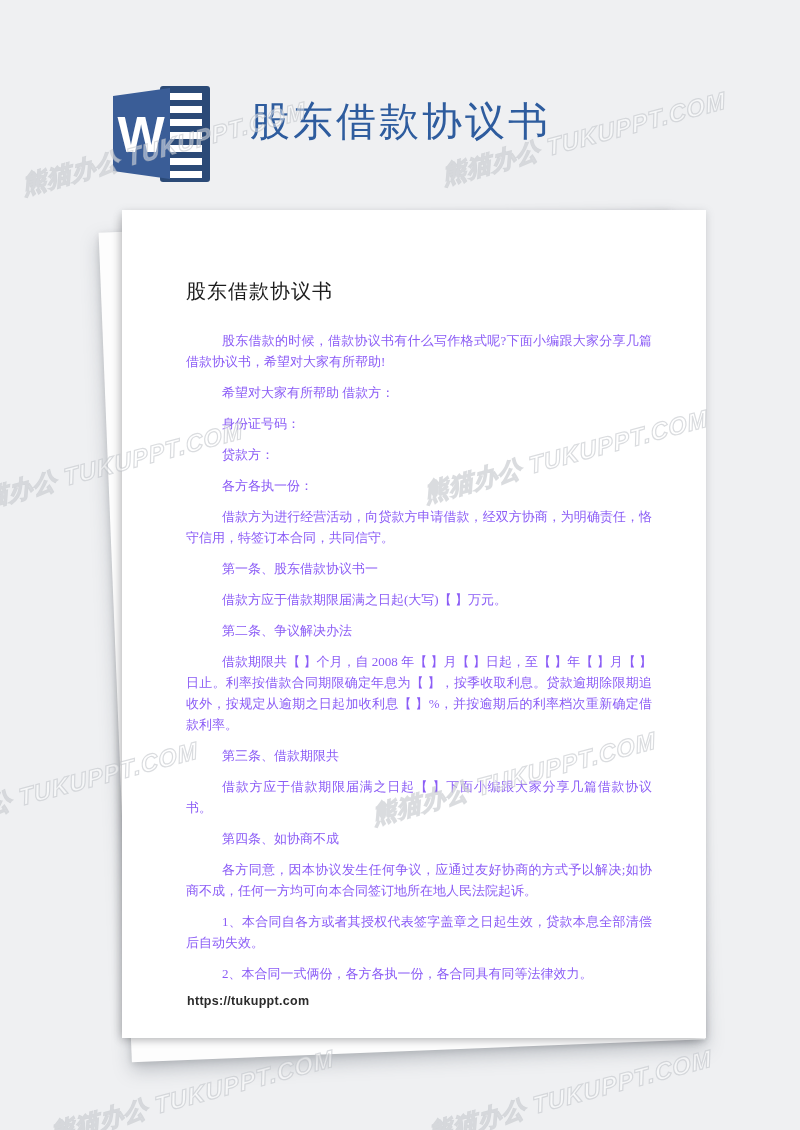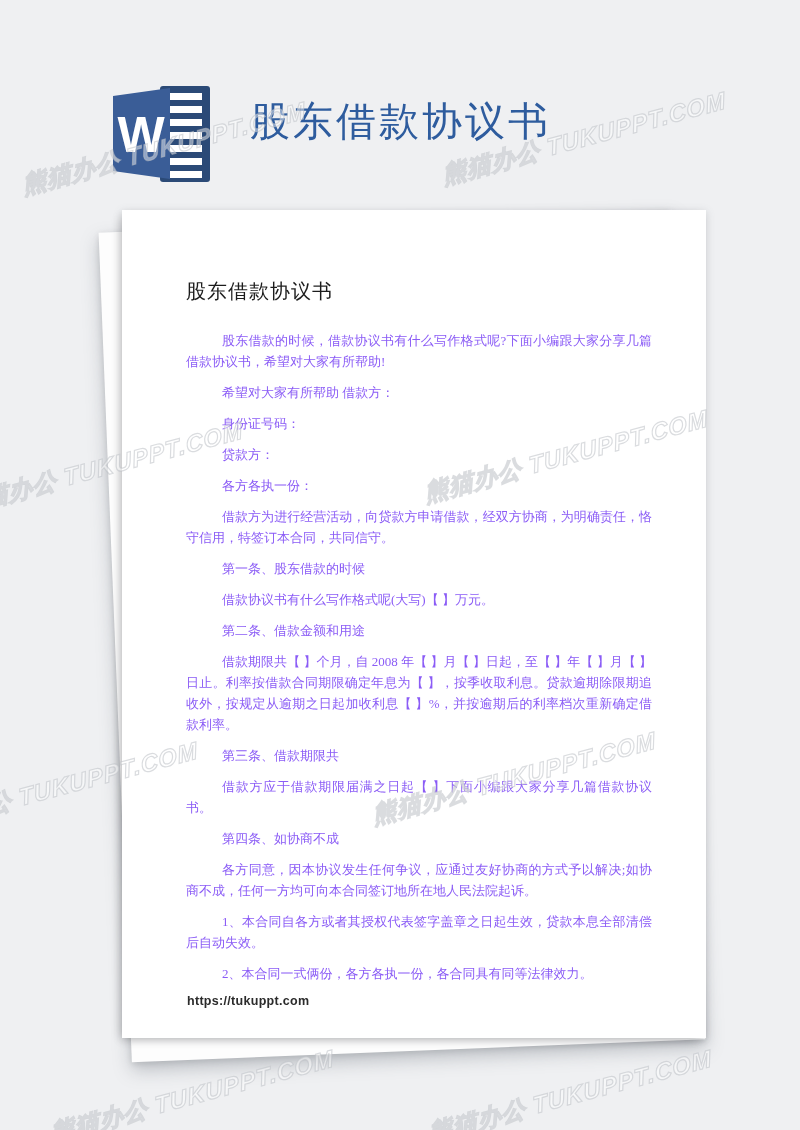--- a/index.html
+++ b/index.html
@@ -107,23 +107,23 @@
   </header>
 
   <article class="sheet">
     <h2 class="doc-title">股东借款协议书</h2>
     <p class="para">股东借款的时候，借款协议书有什么写作格式呢?下面小编跟大家分享几篇借款协议书，希望对大家有所帮助!</p>
     <p class="para">希望对大家有所帮助 借款方：</p>
     <p class="para">身份证号码：</p>
     <p class="para">贷款方：</p>
     <p class="para">各方各执一份：</p>
     <p class="para">借款方为进行经营活动，向贷款方申请借款，经双方协商，为明确责任，恪守信用，特签订本合同，共同信守。</p>
-    <p class="para">第一条、股东借款的时候</p>
-    <p class="para">借款协议书有什么写作格式呢(大写)【 】万元。</p>
-    <p class="para">第二条、借款金额和用途</p>
+    <p class="para">第一条、股东借款协议书一</p>
+    <p class="para">借款方应于借款期限届满之日起(大写)【 】万元。</p>
+    <p class="para">第二条、争议解决办法</p>
     <p class="para">借款期限共【 】个月，自 2008 年【 】月【 】日起，至【 】年【 】月【 】日止。利率按借款合同期限确定年息为【 】，按季收取利息。贷款逾期除限期追收外，按规定从逾期之日起加收利息【 】%，并按逾期后的利率档次重新确定借款利率。</p>
     <p class="para">第三条、借款期限共</p>
     <p class="para">借款方应于借款期限届满之日起【 】下面小编跟大家分享几篇借款协议书。</p>
     <p class="para">第四条、如协商不成</p>
     <p class="para">各方同意，因本协议发生任何争议，应通过友好协商的方式予以解决;如协商不成，任何一方均可向本合同签订地所在地人民法院起诉。</p>
     <p class="para">1、本合同自各方或者其授权代表签字盖章之日起生效，贷款本息全部清偿后自动失效。</p>
     <p class="para">2、本合同一式俩份，各方各执一份，各合同具有同等法律效力。</p>
     <div class="doc-footer">https://tukuppt.com</div>
   </article>
 

